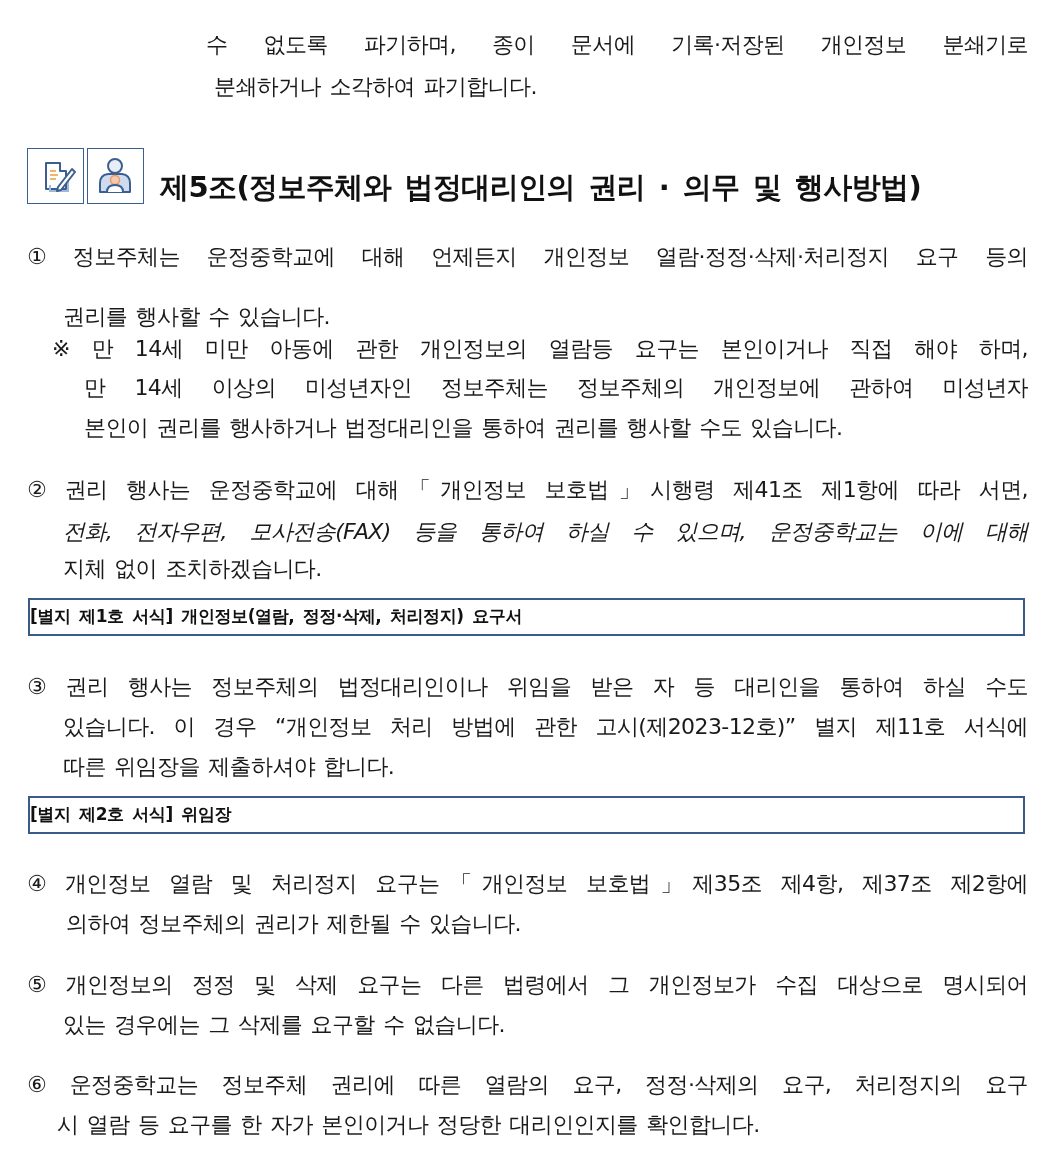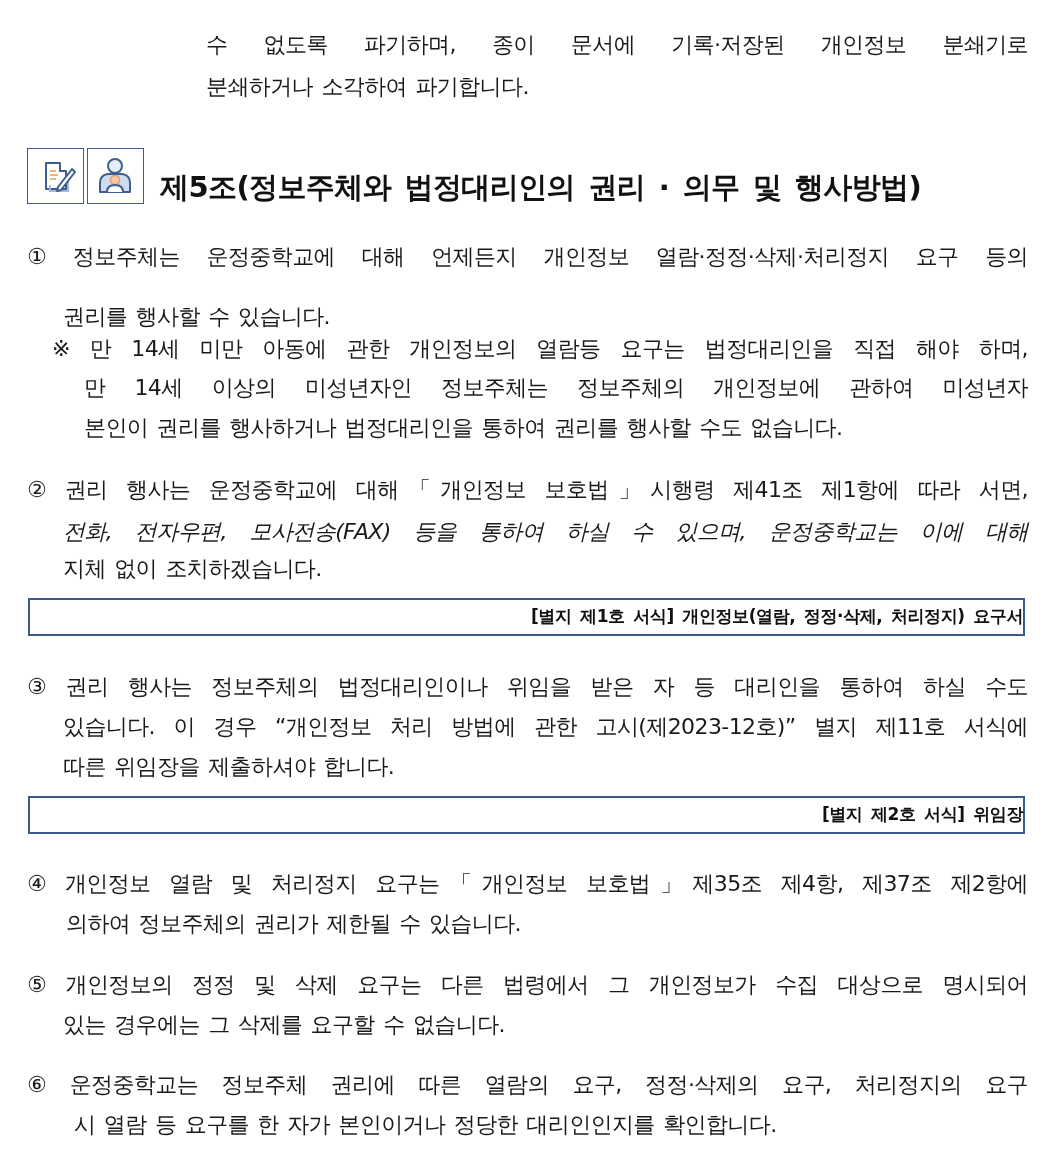--- a/index.html
+++ b/index.html
@@ -55,37 +55,37 @@
       top: 0;
     }
     .form-box {
       position: absolute;
       left: 28px;
       width: 997px;
       height: 38px;
       border: 2.5px solid #3a5a88;
       box-sizing: border-box;
       background: #ffffff;
-      text-align: right;
+      text-align: left;
       font-size: 17px;
       line-height: 33px;
       font-weight: bold;
       color: #111111;
       letter-spacing: -0.4px;
       word-spacing: 3px;
     }
     .marker {
       display: inline-block;
     }
   </style>
 </head>
 <body>
 
 <div class="line justify" style="left:206px; top:30px; width:822px;">수 없도록 파기하며, 종이 문서에 기록·저장된 개인정보 분쇄기로</div>
-<div class="line" style="left:206px; top:72px;">분쇄하거나 소각하여 파기합니다.</div>
+<div class="line" style="left:214px; top:72px;">분쇄하거나 소각하여 파기합니다.</div>
 
 <div class="icon-box" style="left:27px;">
   <svg width="55" height="54" viewBox="0 0 55 54">
     <path d="M18 14 L32 14 L32 22 L38 22 L38 40 L18 40 Z" fill="#ffffff" stroke="#3d5f8f" stroke-width="2" stroke-linejoin="round"></path>
     <path d="M22 36 L22 42 L40 42 L40 30" fill="none" stroke="#9fb8dc" stroke-width="2"></path>
     <line x1="22" y1="22" x2="28" y2="22" stroke="#f0a24a" stroke-width="1.6"></line>
     <line x1="22" y1="26" x2="30" y2="26" stroke="#f0a24a" stroke-width="1.6"></line>
     <line x1="22" y1="30" x2="28" y2="30" stroke="#f0a24a" stroke-width="1.6"></line>
     <path d="M30 38 L44 20 L47 23 L33 41 L29 42 Z" fill="#ffffff" stroke="#3d5f8f" stroke-width="2" stroke-linejoin="round"></path>
   </svg>
@@ -102,24 +102,24 @@
 <div class="heading">제5조(정보주체와 법정대리인의 권리 · 의무 및 행사방법)</div>
 
 <div class="line justify" style="left:27px; top:242px; width:1001px;">
   <span class="marker">①</span>
   <span>정보주체는 운정중학교에 대해 언제든지 개인정보 열람·정정·삭제·처리정지 요구 등의</span>
 </div>
 <div class="line" style="left:63px; top:283px;margin-top:19px;">권리를 행사할 수 있습니다.</div>
 
 <div class="line justify" style="left:52px; top:334px; width:976px;">
   <span class="marker">※</span>
-  <span>만 14세 미만 아동에 관한 개인정보의 열람등 요구는 법정대리인을 직접 해야 하며,</span>
+  <span>만 14세 미만 아동에 관한 개인정보의 열람등 요구는 본인이거나 직접 해야 하며,</span>
 </div>
 <div class="line justify" style="left:84px; top:373px; width:944px;">만 14세 이상의 미성년자인 정보주체는 정보주체의 개인정보에 관하여 미성년자</div>
-<div class="line" style="left:84px; top:413px;">본인이 권리를 행사하거나 법정대리인을 통하여 권리를 행사할 수도 없습니다.</div>
+<div class="line" style="left:84px; top:413px;">본인이 권리를 행사하거나 법정대리인을 통하여 권리를 행사할 수도 있습니다.</div>
 
 <div class="line justify" style="left:27px; top:475px; width:1001px;">
   <span class="marker">②</span>
   <span>권리 행사는 운정중학교에 대해「개인정보 보호법」시행령 제41조 제1항에 따라 서면,</span>
 </div>
 <div class="line justify" style="left:63px; top:517px; width:965px;font-style:italic;">전화, 전자우편, 모사전송(FAX) 등을 통하여 하실 수 있으며, 운정중학교는 이에 대해</div>
 <div class="line" style="left:63px; top:554px;">지체 없이 조치하겠습니다.</div>
 
 <div class="form-box" style="top:598px;">[별지 제1호 서식] 개인정보(열람, 정정·삭제, 처리정지) 요구서</div>
 
@@ -141,13 +141,13 @@
 <div class="line justify" style="left:27px; top:970px; width:1001px;">
   <span class="marker">⑤</span>
   <span>개인정보의 정정 및 삭제 요구는 다른 법령에서 그 개인정보가 수집 대상으로 명시되어</span>
 </div>
 <div class="line" style="left:63px; top:1010px;">있는 경우에는 그 삭제를 요구할 수 없습니다.</div>
 
 <div class="line justify" style="left:27px; top:1070px; width:1001px;">
   <span class="marker">⑥</span>
   <span>운정중학교는 정보주체 권리에 따른 열람의 요구, 정정·삭제의 요구, 처리정지의 요구</span>
 </div>
-<div class="line" style="left:74px; top:1110px;">시 열람 등 요구를 한 자가 본인이거나 정당한 대리인인지를 확인합니다.</div>
+<div class="line" style="left:57px; top:1110px;">시 열람 등 요구를 한 자가 본인이거나 정당한 대리인인지를 확인합니다.</div>
 
 </body></html>

